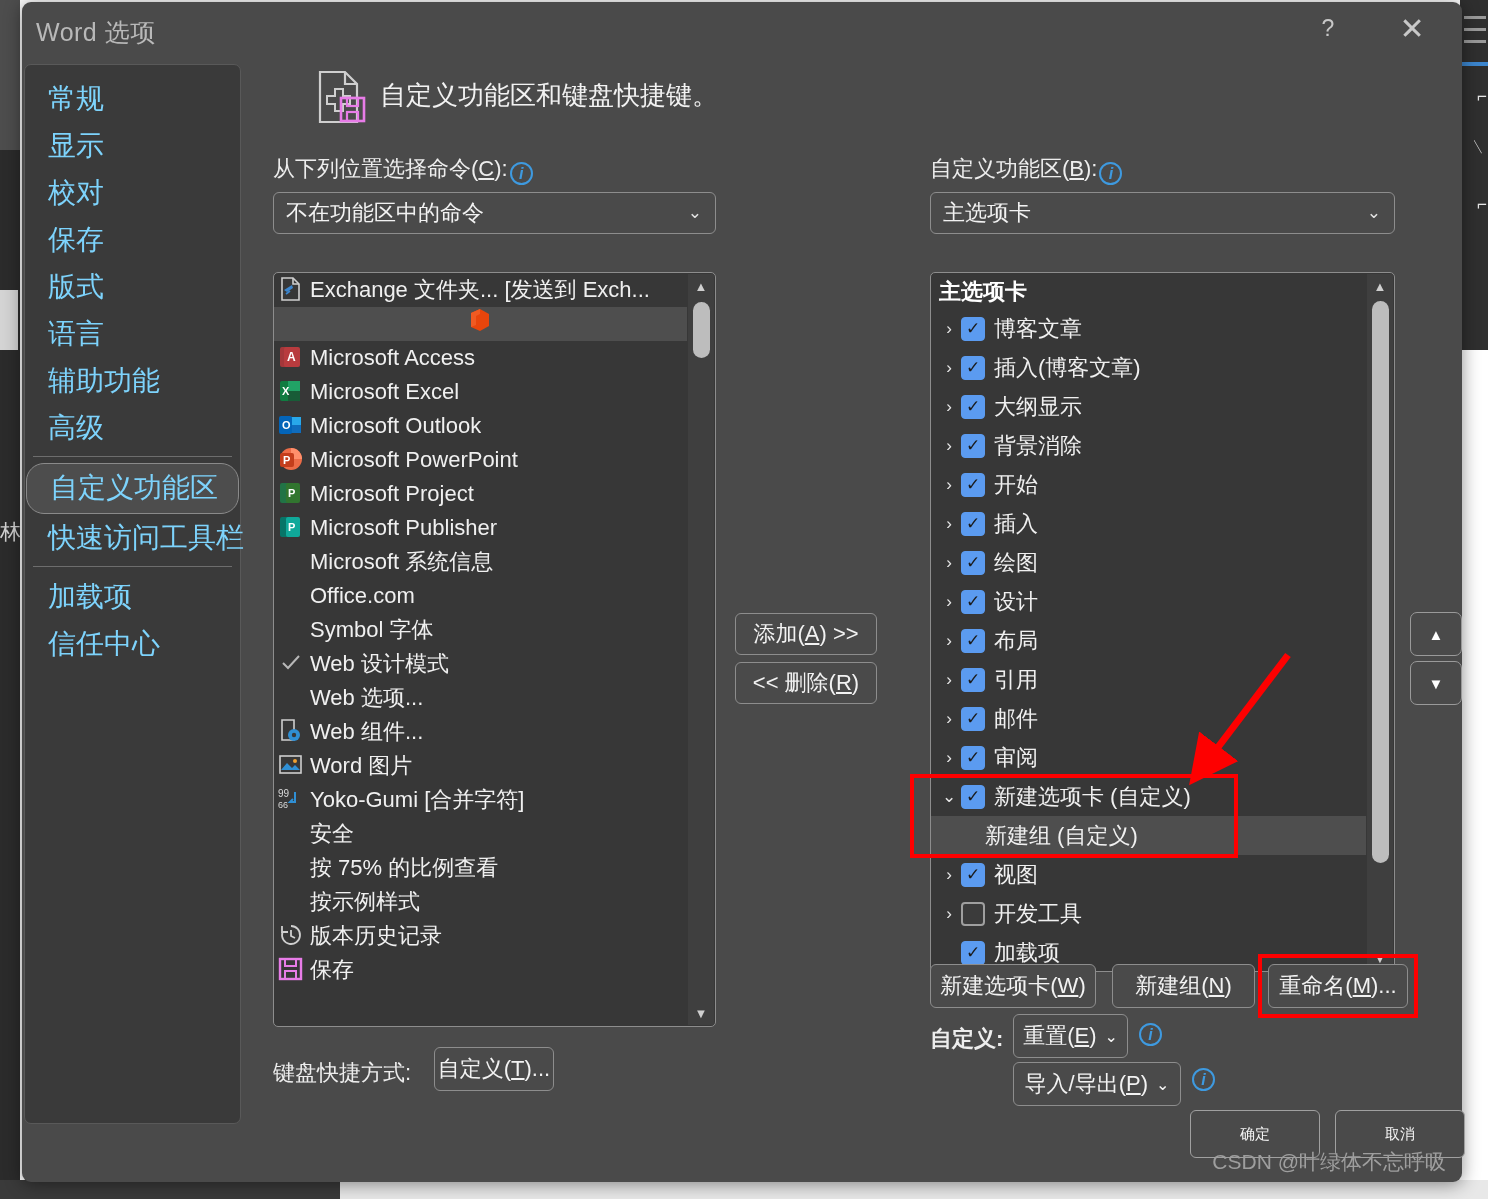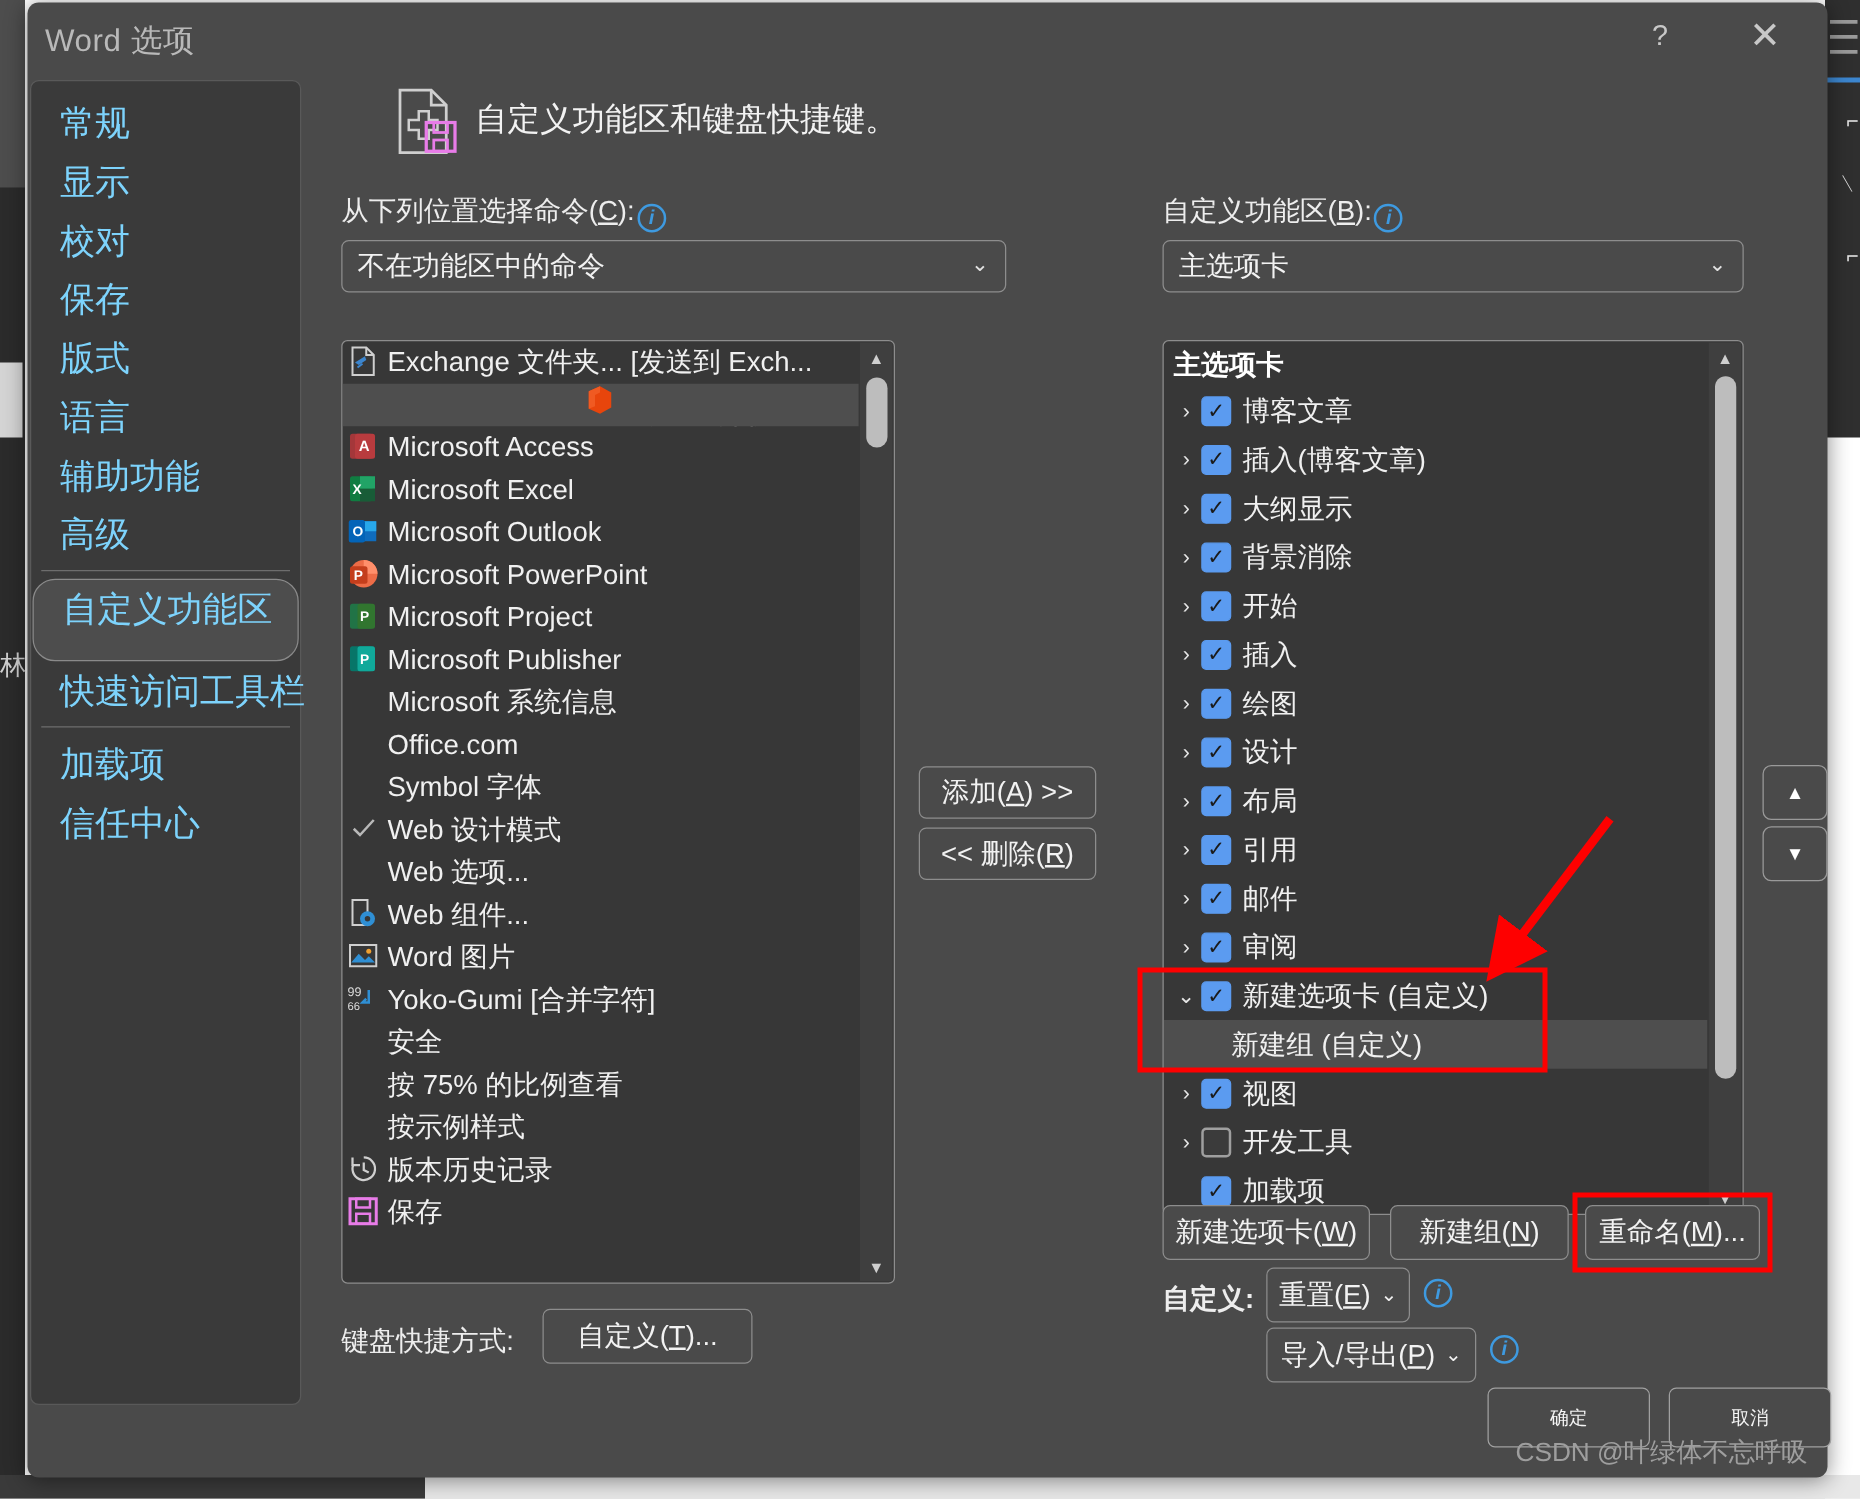--- a/index.html
+++ b/index.html
@@ -59,21 +59,21 @@
     height: 47px; line-height: 47px;
     padding-left: 23px;
     font-size: 28px; color: #7dd3fc;
     white-space: nowrap;
   }
   .nav-item.selected {
     background: #4d4d4d;
     border: 1px solid #8a8a8a;
     border-radius: 18px;
     margin: 0 1px;
-    height: 66px; line-height: 47px;
+    height: 51px; line-height: 47px;
   }
   .nav-sep { height: 1px; background: #6d6d6d; margin: 5px 8px 6px 8px; }
 
   
   .main { position: absolute; left: 243px; top: 62px; width: 1190px; }
 
   .head-row { position: relative; height: 66px; }
   .head-icon { position: absolute; left: 52px; top: 6px; }
   .head-title { position: absolute; left: 115px; top: 14px; font-size: 26px; color: #f2f2f2; }
 
@@ -230,21 +230,21 @@
       <div class="head-title">自定义功能区和键盘快捷键。</div>
     </div>
 
     <div style="position:absolute; left:8px; top:90px;">
       <span class="col-label"><span>从下列位置选择命令(<span class="u">C</span>):</span><span class="info-i">i</span></span>
     </div>
     <div style="position:absolute; left:665px; top:90px;">
       <span class="col-label"><span>自定义功能区(<span class="u">B</span>):</span><span class="info-i">i</span></span>
     </div>
 
-    <div class="combo" style="position:absolute; left:8px; top:128px; width:532px;">
+    <div class="combo" style="position:absolute; left:8px; top:128px; width:443px;">
       <span>不在功能区中的命令</span>
       <span class="chev">⌄</span>
     </div>
     <div class="combo" style="position:absolute; left:665px; top:128px; width:465px;">
       <span>主选项卡</span>
       <span class="chev">⌄</span>
     </div>
 
     <div class="listbox" style="position:absolute; left:8px; top:208px; width:443px; height:755px;">
       <div class="list-inner" id="cmdlist">
@@ -525,21 +525,21 @@
     </div>
     <span class="info-i" style="position:absolute; left:872px; top:959px;">i</span>
 
     <div class="btn" style="position:absolute; left:748px; top:998px; width:168px;">
       <span>导入/导出(<span class="u">P</span>)</span>
       <span style="margin-left:8px; font-size:16px;">⌄</span>
     </div>
     <span class="info-i" style="position:absolute; left:925px; top:1004px;">i</span>
 
     <div class="col-label" style="position:absolute; left:8px; top:994px;">键盘快捷方式:</div>
-    <div class="btn" style="position:absolute; left:169px; top:983px; width:168px;">
+    <div class="btn" style="position:absolute; left:169px; top:983px; width:120px;">
       <span>自定义(<span class="u">T</span>)...</span>
     </div>
   </div>
 
   <div class="ok-btn" style="position:absolute; left:1168px; top:1108px;">
     <span>确定</span>
   </div>
   <div class="ok-btn" style="position:absolute; left:1313px; top:1108px;">
     <span>取消</span>
   </div>

